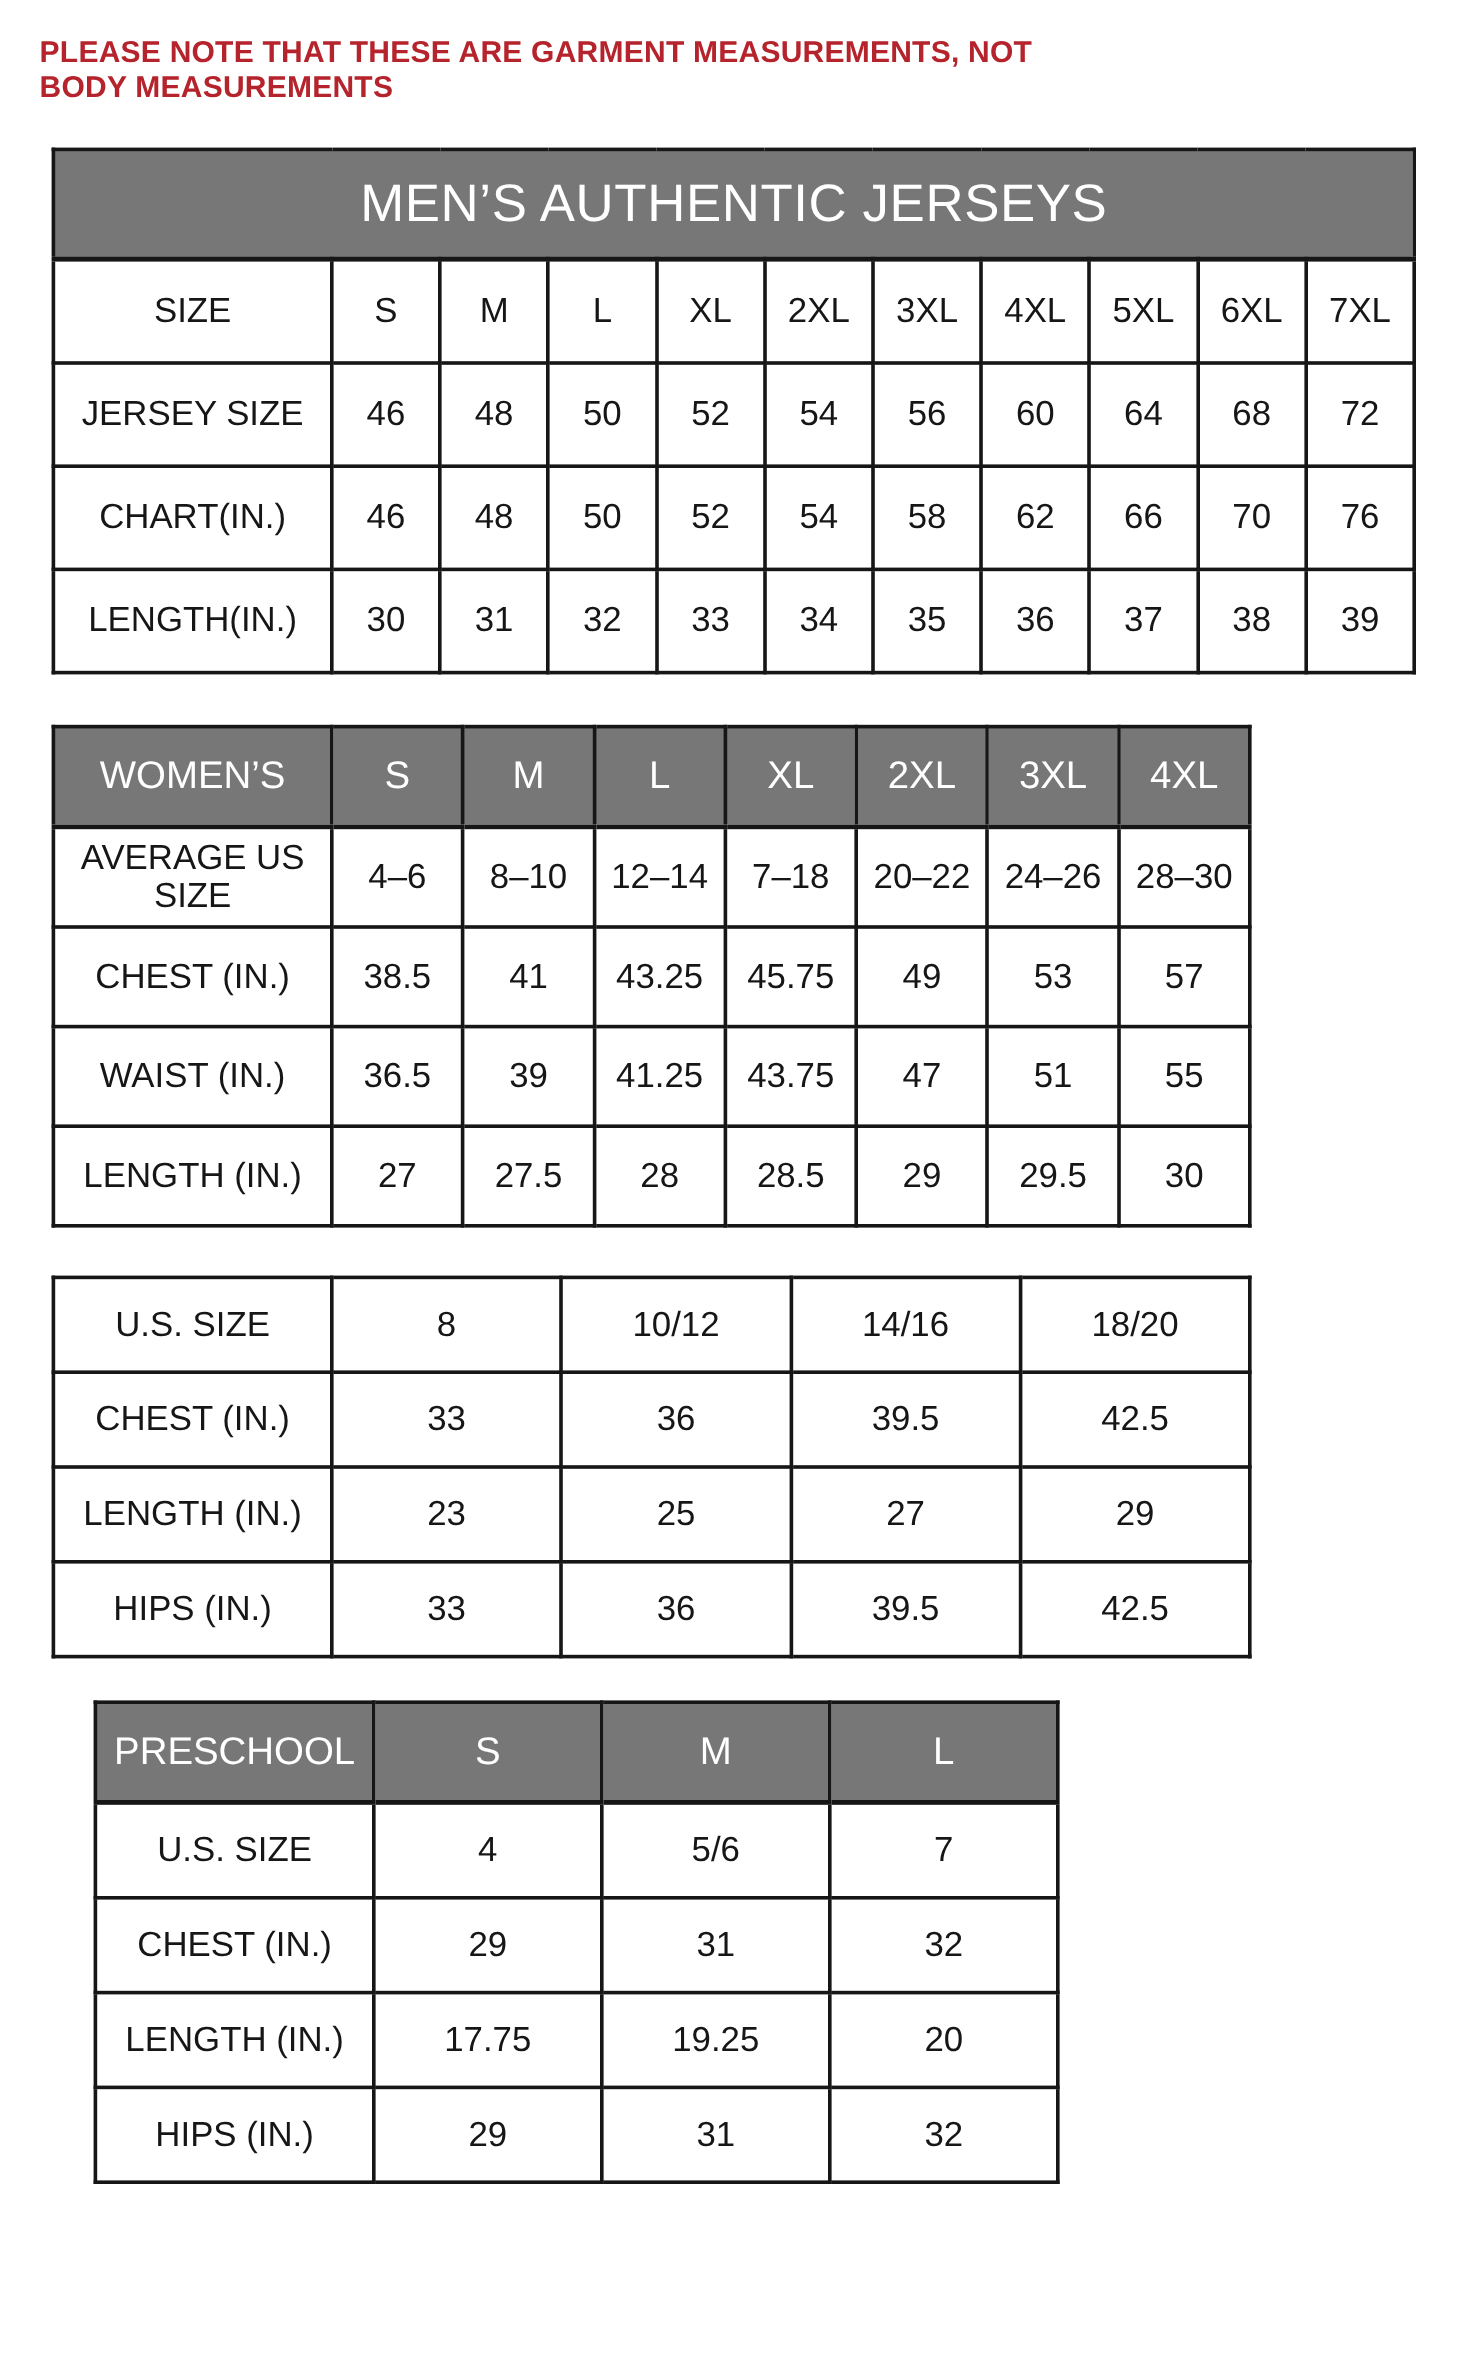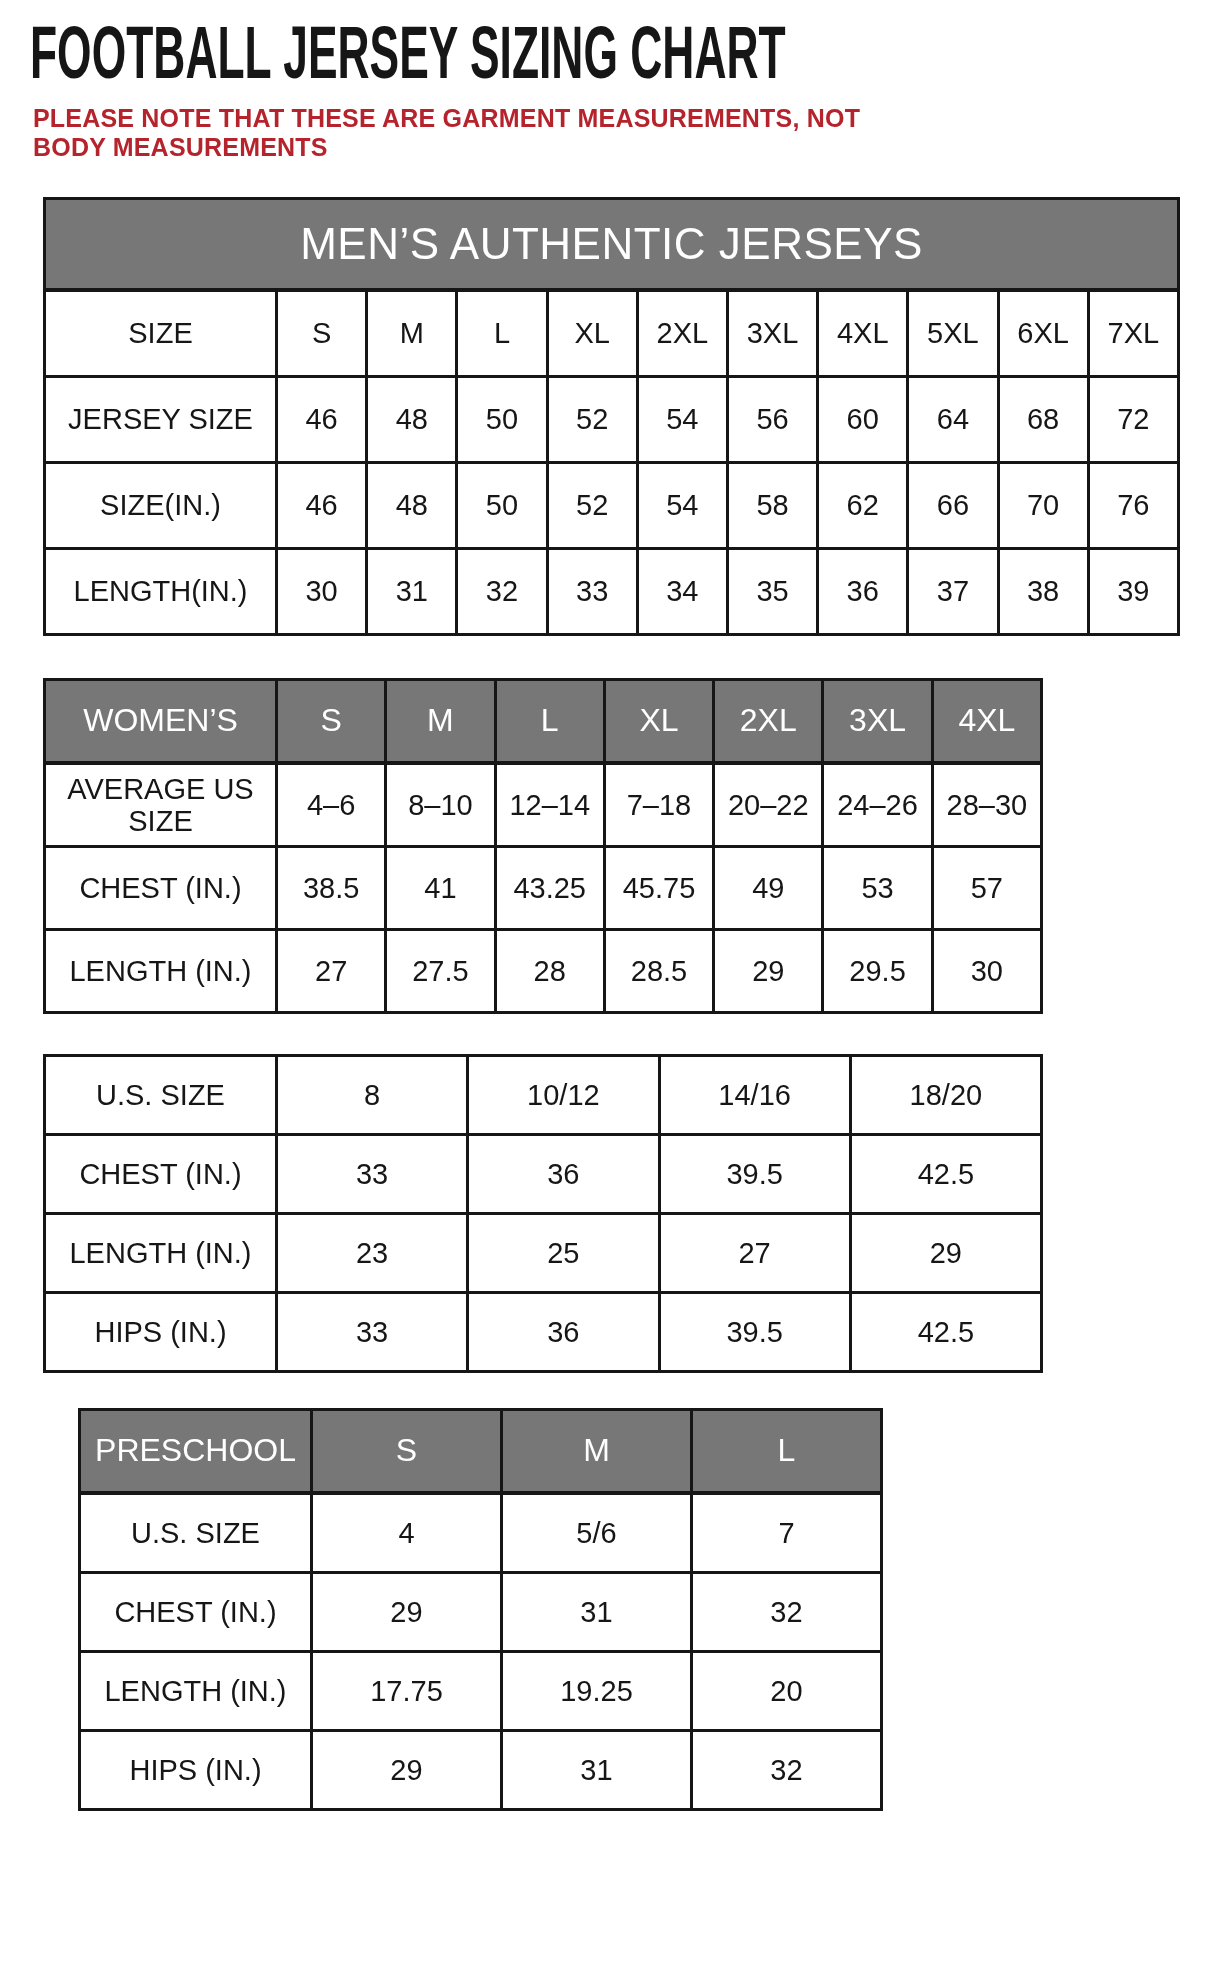--- a/index.html
+++ b/index.html
@@ -85,21 +85,20 @@
   .preschool td.hdr { height: 76px; }
 
   td.lbl { font-size: 29px; }
   td.val { font-size: 29px; }
 </style>
 </head>
 <body>
 
 <div class="page">
 
-  <h1 class="title"><span class="title-inner">FOOTBALL JERSEY SIZING CHART</span></h1>
 
   <p class="note">PLEASE NOTE THAT THESE ARE GARMENT MEASUREMENTS, NOT BODY MEASUREMENTS</p>
 
   <table class="size-table mens">
       <colgroup>
         <col class="c-label">
         <col>
         <col>
         <col>
         <col>
@@ -134,21 +133,21 @@
           <td class="val">50</td>
           <td class="val">52</td>
           <td class="val">54</td>
           <td class="val">56</td>
           <td class="val">60</td>
           <td class="val">64</td>
           <td class="val">68</td>
           <td class="val">72</td>
         </tr>
         <tr>
-          <td class="lbl">SIZE(IN.)</td>
+          <td class="lbl">CHART(IN.)</td>
           <td class="val">46</td>
           <td class="val">48</td>
           <td class="val">50</td>
           <td class="val">52</td>
           <td class="val">54</td>
           <td class="val">58</td>
           <td class="val">62</td>
           <td class="val">66</td>
           <td class="val">70</td>
           <td class="val">76</td>
@@ -205,20 +204,30 @@
           <td class="lbl">CHEST (IN.)</td>
           <td class="val">38.5</td>
           <td class="val">41</td>
           <td class="val">43.25</td>
           <td class="val">45.75</td>
           <td class="val">49</td>
           <td class="val">53</td>
           <td class="val">57</td>
         </tr>
         <tr>
+          <td class="lbl">WAIST (IN.)</td>
+          <td class="val">36.5</td>
+          <td class="val">39</td>
+          <td class="val">41.25</td>
+          <td class="val">43.75</td>
+          <td class="val">47</td>
+          <td class="val">51</td>
+          <td class="val">55</td>
+        </tr>
+        <tr>
           <td class="lbl">LENGTH (IN.)</td>
           <td class="val">27</td>
           <td class="val">27.5</td>
           <td class="val">28</td>
           <td class="val">28.5</td>
           <td class="val">29</td>
           <td class="val">29.5</td>
           <td class="val">30</td>
         </tr>
       </tbody>

